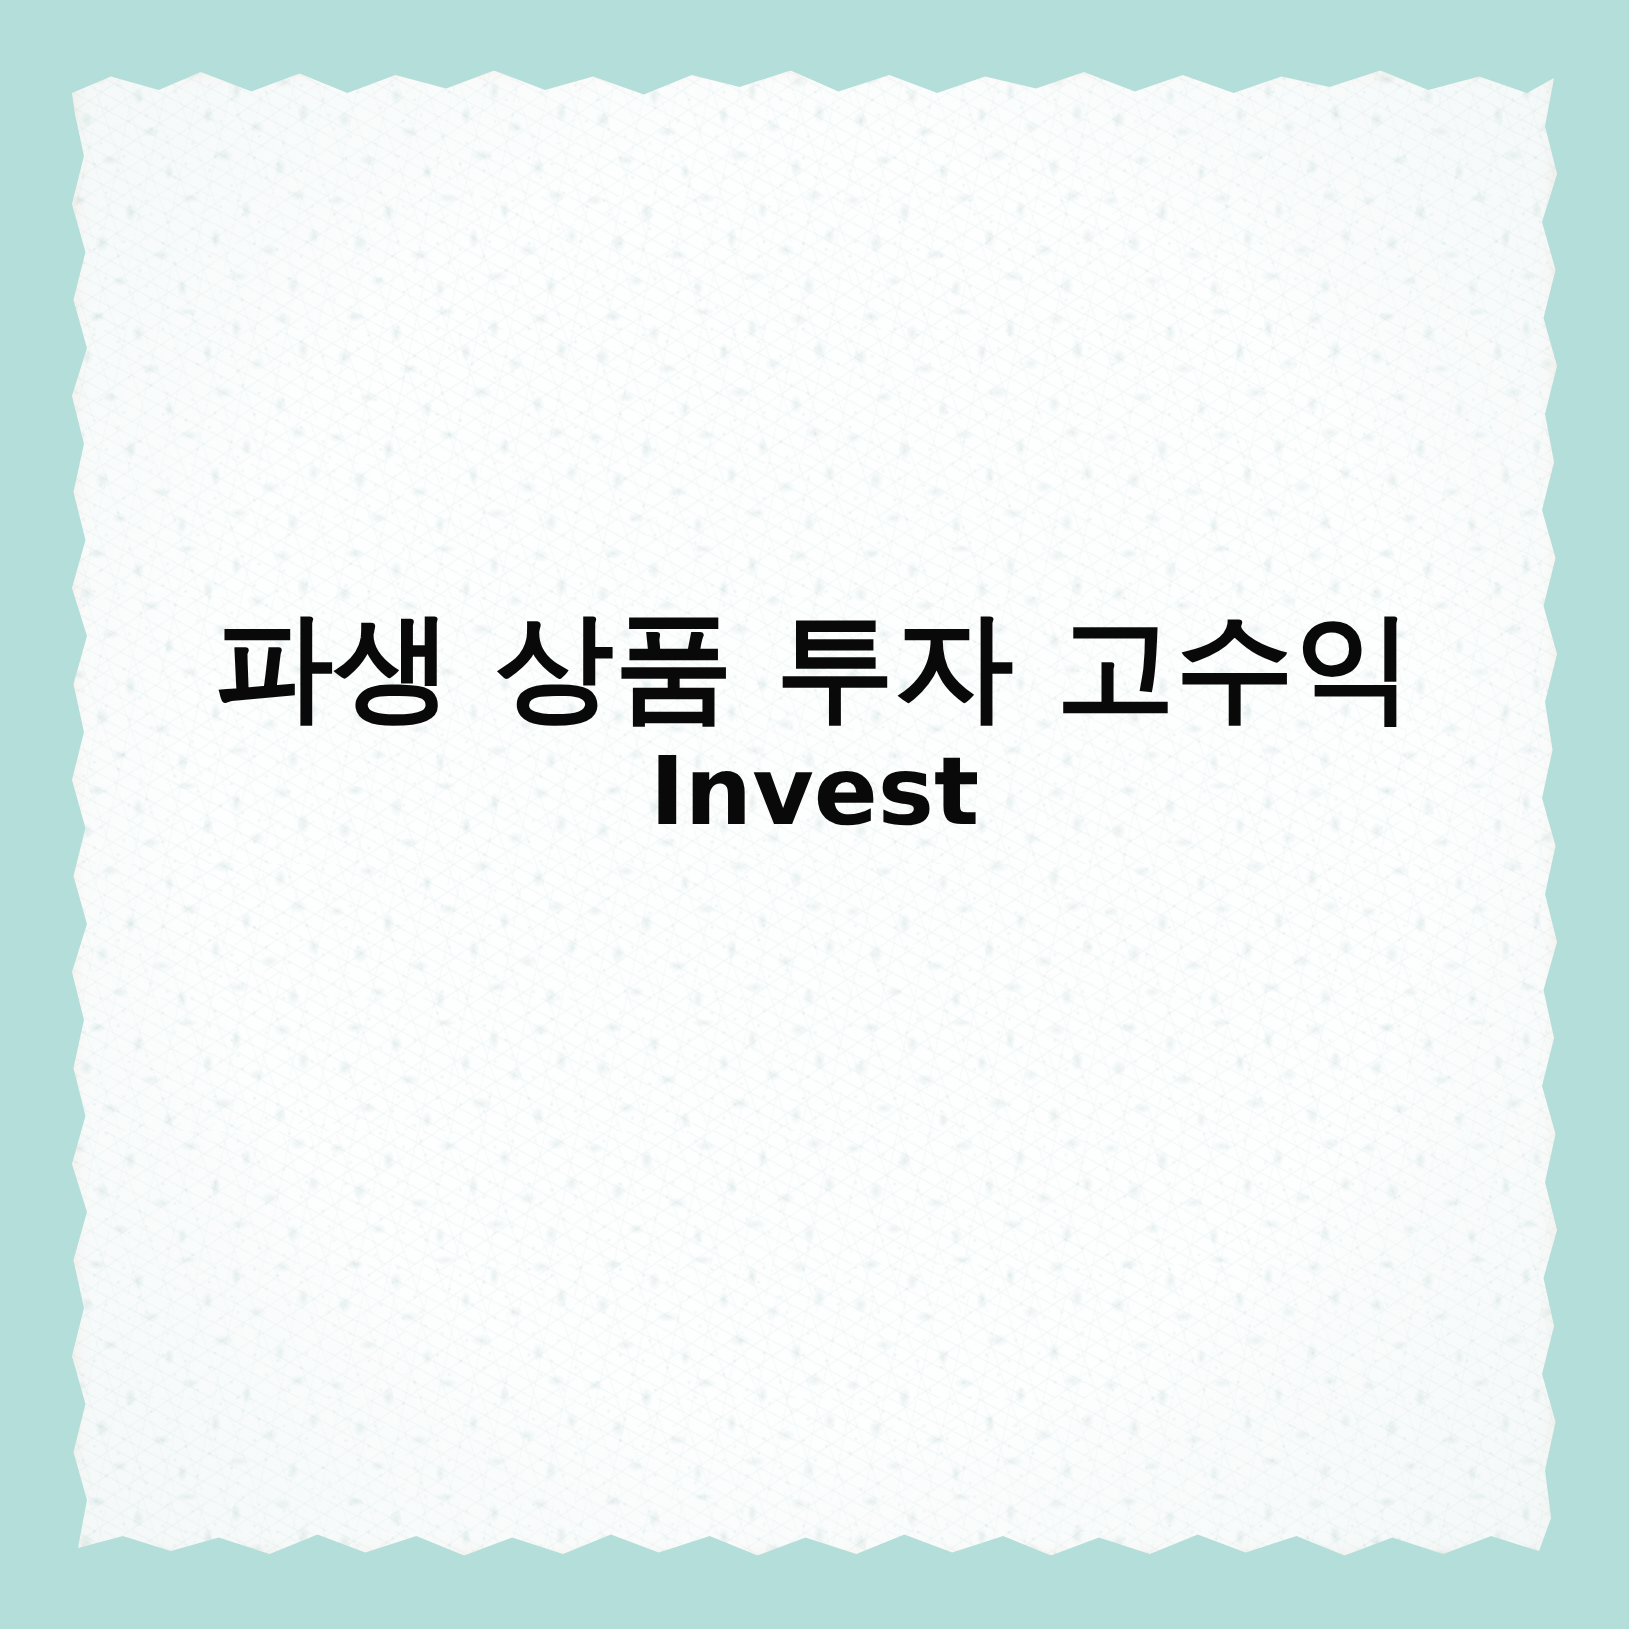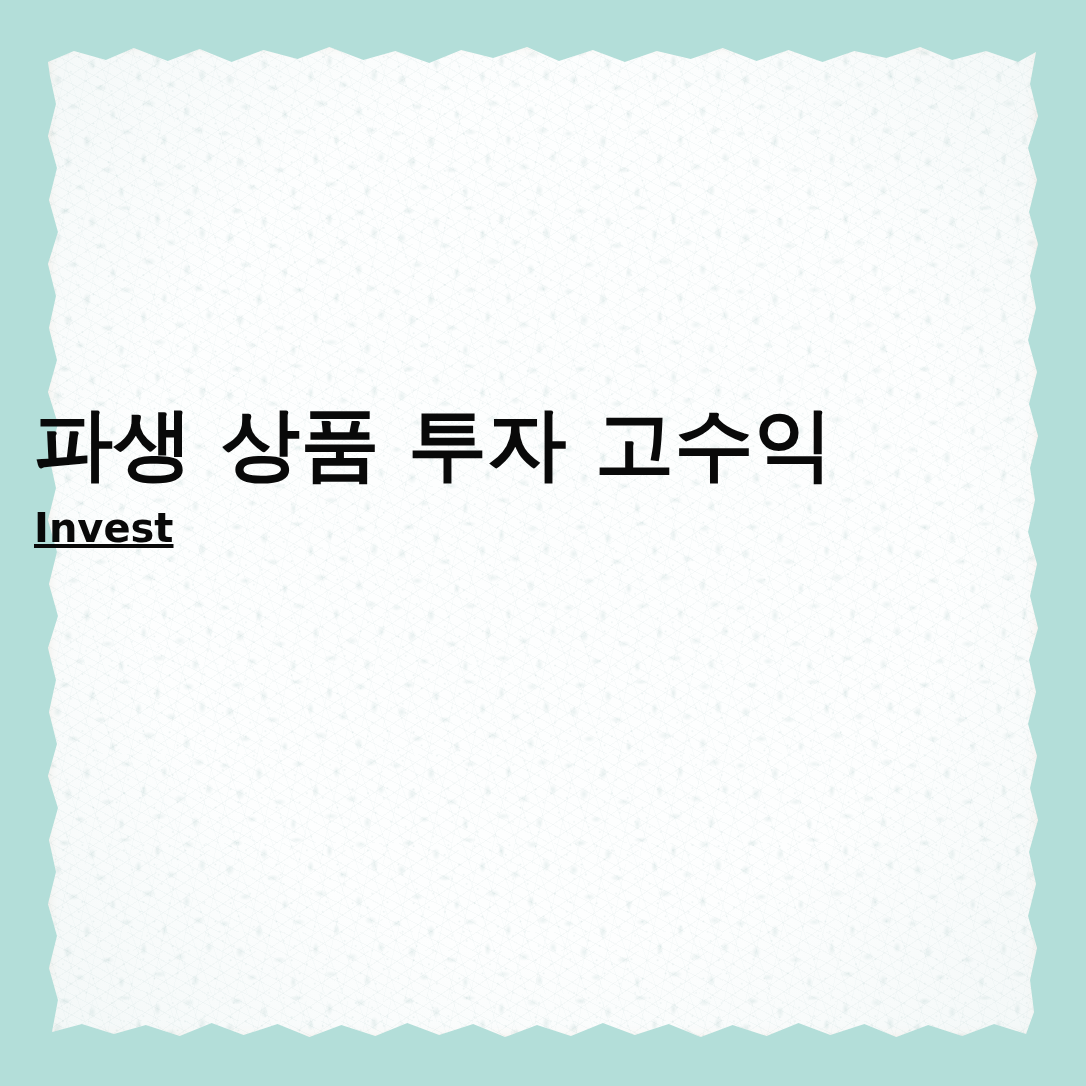--- a/index.html
+++ b/index.html
@@ -178,20 +178,21 @@
     background:
       radial-gradient(ellipse at 50% 48%, rgba(255,255,255,0) 58%, rgba(176,206,204,0.13) 100%);
   }
 
   
   .headline {
     position: absolute;
     left: 0;
     right: 0;
     top: 398px;
+    text-align: center;
     color: #0a0a0a;
     z-index: 5;
     padding: 0 34px;
     box-sizing: border-box;
   }
 
   .headline-line {
     display: block;
     margin: 0;
     color: #090909;
@@ -208,24 +209,23 @@
     letter-spacing: 0.5px;
   }
 
   .line-2 {
     font-size: 72px;
     line-height: 86px;
     letter-spacing: 0.5px;
   }
 
   .line-3 {
-    font-size: 40px;
+    font-size: 63px;
     line-height: 76px;
     letter-spacing: 0px;
-    text-decoration: underline;
   }
 </style>
 </head>
 <body>
 
 <div class="poster">
 
   <div class="paper-card">
 
     <div class="paper-texture tex-a"></div>

